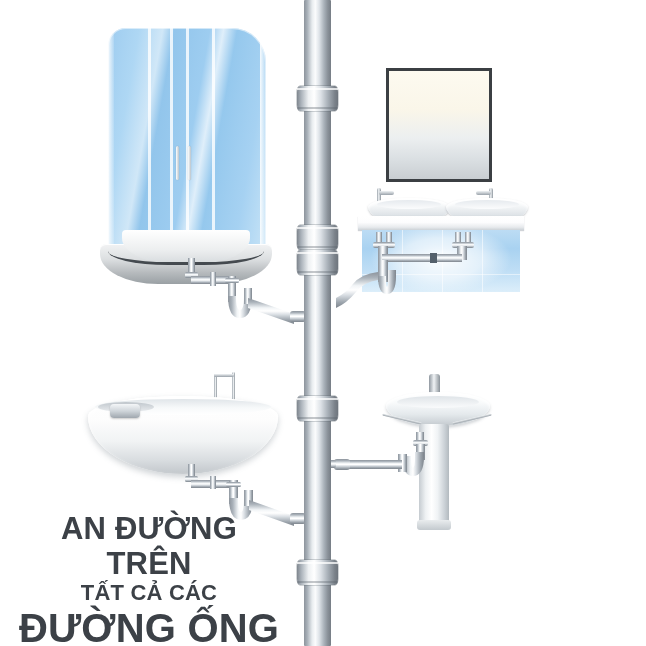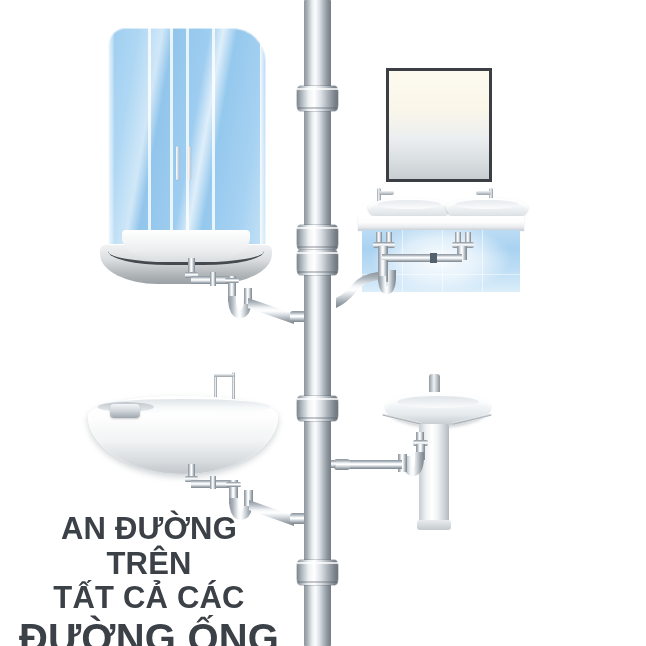--- a/index.html
+++ b/index.html
@@ -137,21 +137,21 @@
   .ped-bar{position:absolute;height:2px;
     background:linear-gradient(180deg,#eef1f3,#9aa2a9);border-radius:2px;}
 
   
   .plumb{position:absolute;overflow:visible;}
 
   
   #caption{left:18px;top:512px;width:262px;text-align:center;
     color:#3c4147;font-weight:700;letter-spacing:.2px;line-height:1.12;}
   #caption .l1{font-size:31px;}
-  #caption .l2{font-size:31px;}
+  #caption .l2{font-size:22px;}
   #caption .l3{font-size:40px;}
 </style>
 </head>
 <body>
 
 <div id="scene">
 
   <div id="shower" class="abs">
     <div class="sh-glass">
       <div class="edge" style="left:0;"></div>

